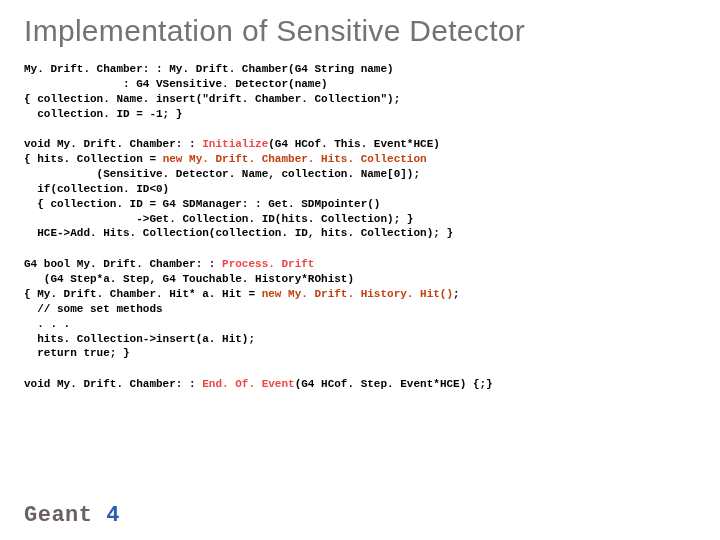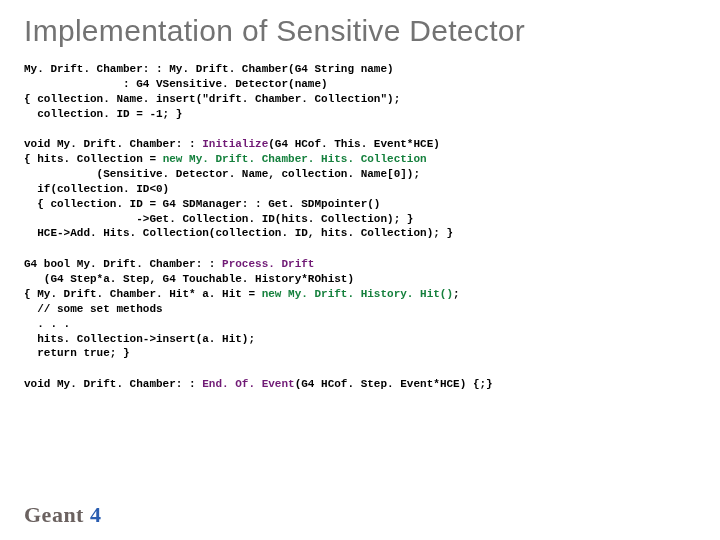--- a/index.html
+++ b/index.html
@@ -21,27 +21,27 @@
   }
   .code-block {
     font-family: "Courier New", monospace;
     font-size: 11px;
     line-height: 1.35;
     color: #000;
     margin: 0 0 16px 0;
     white-space: pre;
     font-weight: bold;
   }
-  .kw-red { color: #701a75; }
-  .kw-blue { color: #15803d; }
+  .kw-red { color: #ef4444; }
+  .kw-blue { color: #c2410c; }
   .logo {
     position: absolute;
     left: 24px;
     bottom: 12px;
-    font-family: Liberation Serif, serif;
+    font-family: Liberation Mono, monospace;
     font-size: 22px;
     font-weight: 700;
     color: #6b6260;
     letter-spacing: 0.5px;
   }
   .logo .accent { color: #2a5db0; }
 </style>
 </head>
 <body>
 

